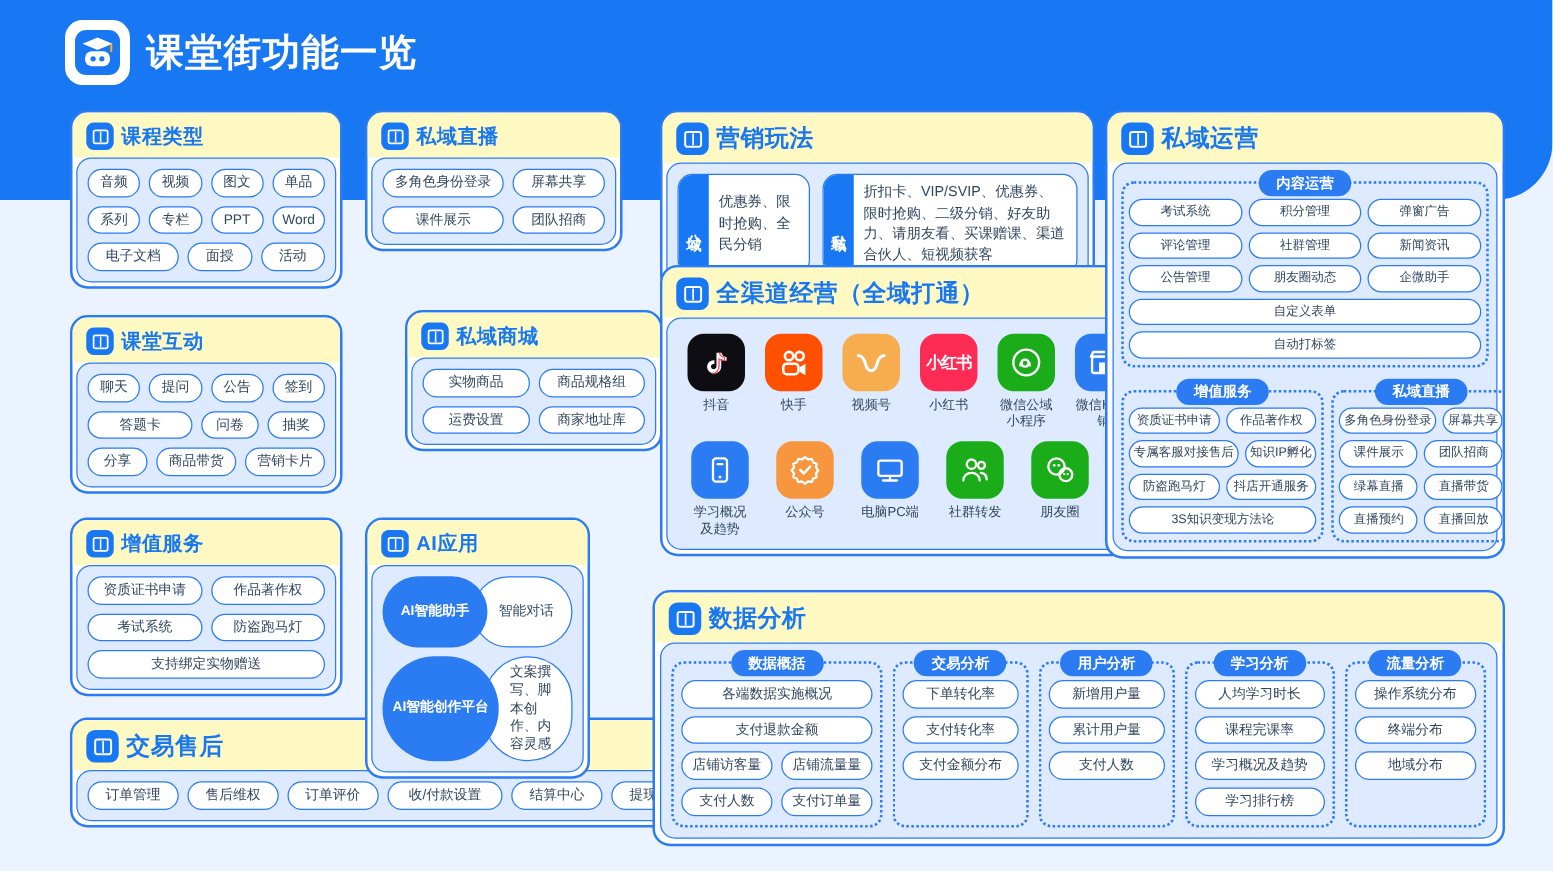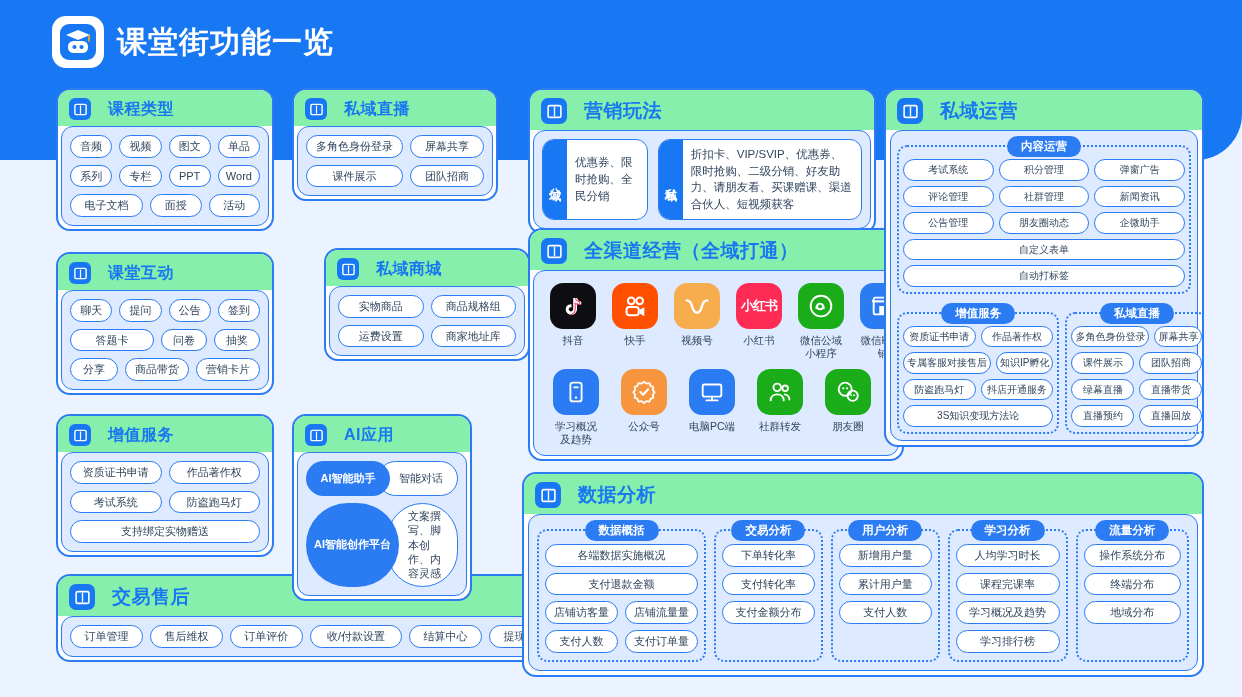--- a/index.html
+++ b/index.html
@@ -37,23 +37,23 @@
   
   .card {
     position: absolute;
     background: #ffffff;
     border: 2px solid #2b7bf3;
     border-radius: 14px;
     z-index: 3;
     overflow: hidden;
   }
   .card-head {
-    display: flex; align-items: center; gap: 17px;
+    display: flex; align-items: center; gap: 6px;
     padding: 8px 0 6px 11px;
-    background: #86efac;
+    background: #fef9c3;
   }
   .card-ico {
     width: 22px; height: 22px; border-radius: 6px;
     background: #1877f2; flex: none;
     display: flex; align-items: center; justify-content: center;
   }
   .card-ico.big { width: 26px; height: 26px; border-radius: 7px; }
   .card-title { color: #1877f2; font-size: 16px; font-weight: bold; letter-spacing: .5px; }
   .card-title.big { font-size: 19px; }
   .card-body {
@@ -109,21 +109,21 @@
   .chan-ico {
     width: 46px; height: 46px; border-radius: 13px;
     display: flex; align-items: center; justify-content: center;
   }
   .chan-lbl { font-size: 10.5px; color: #31465e; text-align: center; line-height: 1.2; }
 
   
   .ai-row { display: flex; gap: 0; align-items: stretch; }
   .ai-tag {
     background: #2b7bf3; color: #fff; font-size: 11px; font-weight: bold;
-    border-radius: 999px; padding: 11px 8px; min-width: 84px;
+    border-radius: 999px; padding: 22px 8px; min-width: 84px;
     display: flex; align-items: center; justify-content: center;
     text-align: center; line-height: 1.2; z-index: 2;
   }
   .ai-val {
     flex: 1; background: #ffffff; border: 1.5px solid #2b7bf3;
     border-radius: 999px; margin-left: -12px; padding: 5px 10px 5px 20px;
     font-size: 11px; color: #31465e; line-height: 1.3;
     display: flex; align-items: center;
   }
 
@@ -364,21 +364,21 @@
           <span class="mk-text">优惠券、限时抢购、全民分销</span>
         </div>
         <div class="mk-block" style="flex:1.95">
           <span class="mk-tag">私域</span>
           <span class="mk-text">折扣卡、VIP/SVIP、优惠券、限时抢购、二级分销、好友助力、请朋友看、买课赠课、渠道合伙人、短视频获客</span>
         </div>
       </div>
     </div>
   </div>
 
-  <div class="card" style="left:528px; top:228px; width:376px;">
+  <div class="card" style="left:528px; top:212px; width:376px;">
     <div class="card-head">
       <span class="card-ico big">
         <svg width="17" height="17" viewBox="0 0 16 16">
             <rect x="2" y="2.5" width="12" height="11" rx="1.6" fill="none" stroke="#fff" stroke-width="1.5"></rect>
             <path d="M8 3.6v8.8" stroke="#fff" stroke-width="1.3"></path>
           </svg>
       </span>
       <span class="card-title big">全渠道经营（全域打通）</span>
     </div>
     <div class="card-body">

